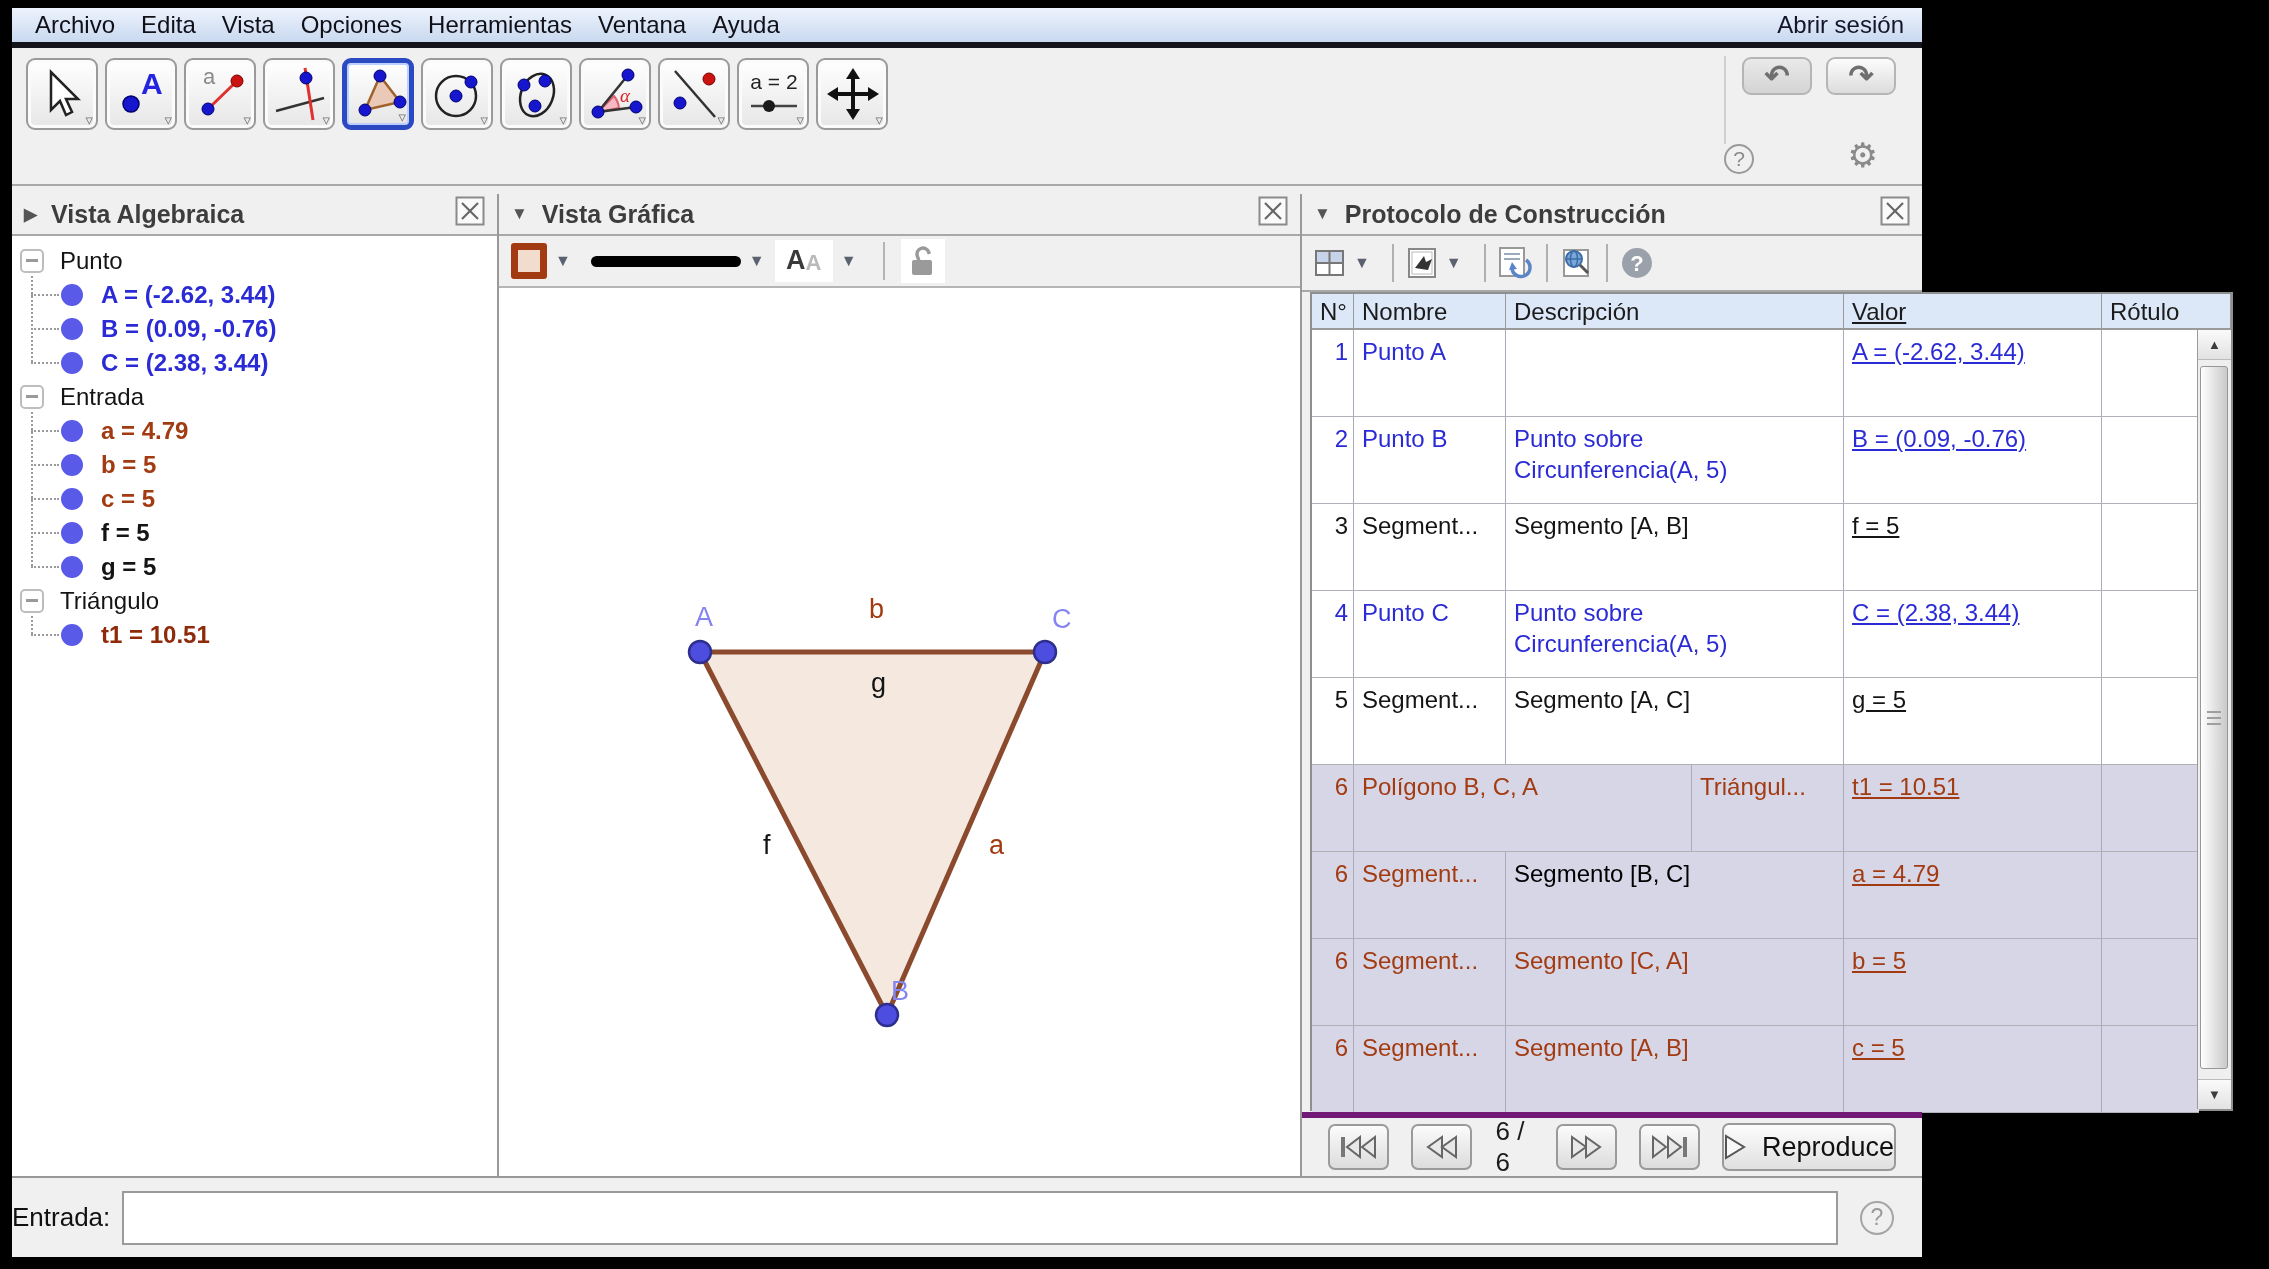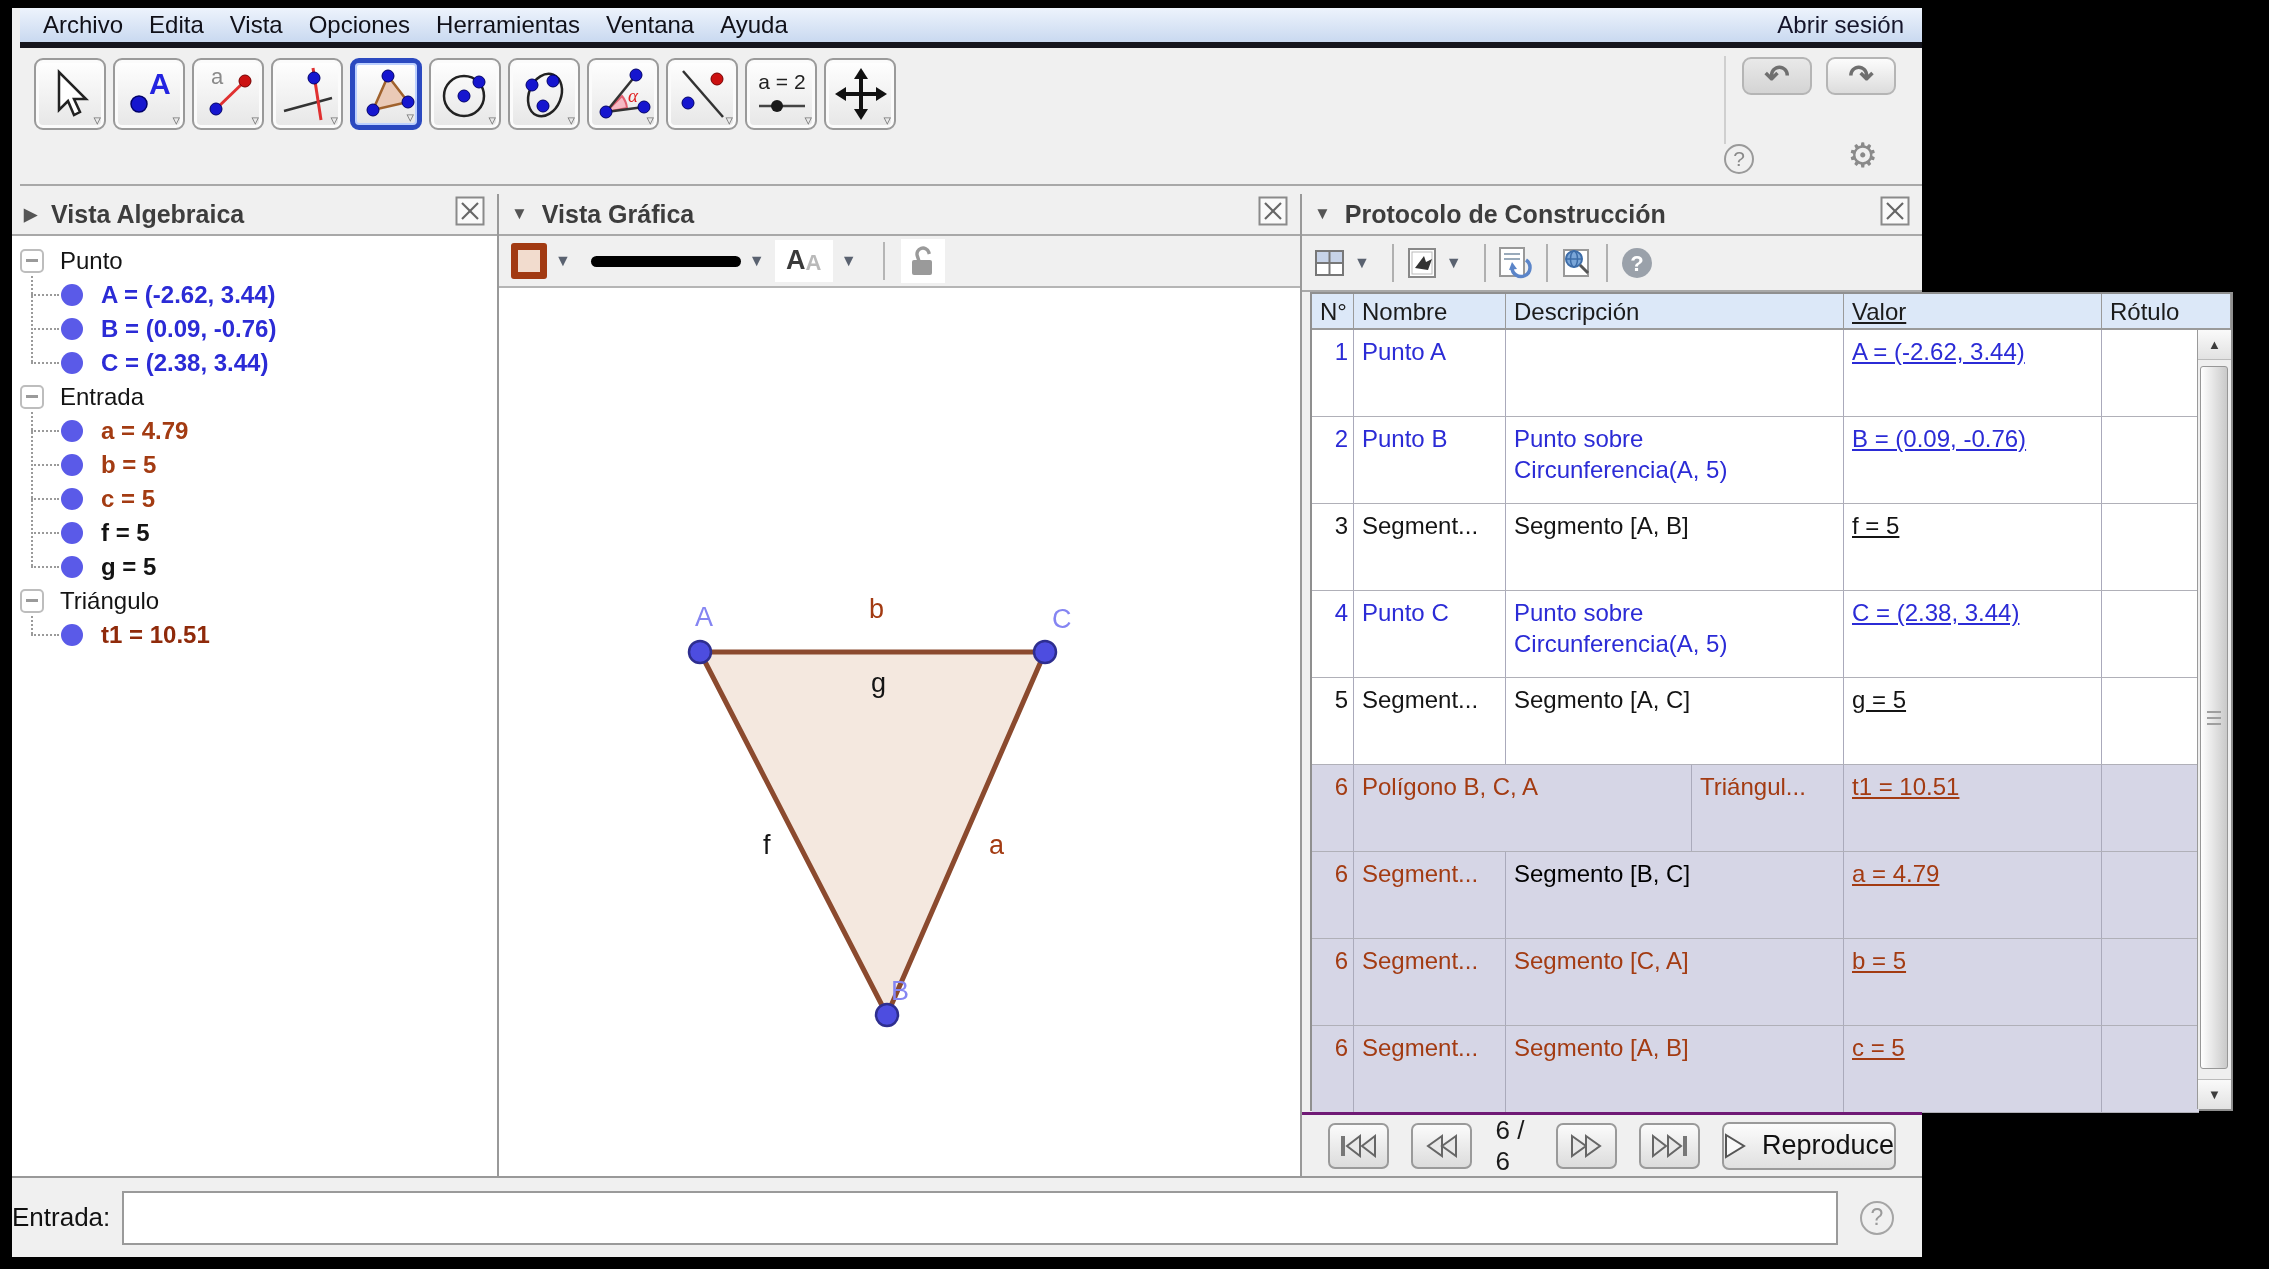--- a/index.html
+++ b/index.html
@@ -1,18 +1,18 @@
 <!DOCTYPE html>
 <html><head>
 <meta charset="utf-8">
 <style>
   * { margin:0; padding:0; box-sizing:border-box; }
   html,body { width:2269px; height:1269px; }
   body { background:#000; position:relative; font-family:"Liberation Sans", sans-serif; overflow:hidden; }
-  .window { position:absolute; left:12px; top:8px; width:1910px; height:1249px; background:#F0F0F0;padding-left:8px; }
+  .window { position:absolute; left:12px; top:8px; width:1910px; height:1249px; background:#F0F0F0; }
 
   
   .menubar { height:40px; background:linear-gradient(#EDF3FC,#C9D9F0); border-bottom:6px solid #15151d;
              display:flex; align-items:center; padding:0 10px; font-size:24px; color:#101018; }
   .menu-item { padding:0 13px; cursor:default; }
   .menu-right { margin-left:auto; padding-right:8px; color:#14142a; }
 
   
   .toolbar { height:138px; background:#F0F0F0; border-bottom:2px solid #a8a8a8; position:relative; }
   .tools { position:absolute; left:14px; top:10px; display:flex; gap:7px; }
@@ -84,21 +84,21 @@
   .crotulo { flex:1; border-right:none; }
   .sbar { position:absolute; top:36px; bottom:0; right:0; width:34px; background:#EFEFEF; border-left:1px solid #9a9a9a; }
   .sb-btn { position:absolute; left:0; right:0; height:30px; background:linear-gradient(#fafafa,#e2e2e2);
             display:flex; align-items:center; justify-content:center; font-size:13px; color:#3c3c3c; }
   .sb-up { top:0; border-bottom:1px solid #bbb; }
   .sb-down { bottom:0; border-top:1px solid #bbb; }
   .sb-thumb { position:absolute; left:2px; right:3px; top:36px; bottom:40px; border:1px solid #979797; border-radius:3px;
               background:linear-gradient(90deg,#ffffff,#c9c9c9); }
   .sb-thumb::after { content:""; position:absolute; left:6px; right:6px; top:50%; margin-top:-7px; height:14px;
               background:repeating-linear-gradient(#9f9f9f 0 2px, transparent 2px 6px); }
-  .p-nav { position:absolute; left:0; right:0; bottom:0; height:64px; background:#F0F0F0; border-top:3px solid #701a75;
+  .p-nav { position:absolute; left:0; right:0; bottom:0; height:64px; background:#F0F0F0; border-top:6px solid #701a75;
            display:flex; align-items:center; padding:0 26px; gap:22px; }
   .nav-btn { width:82px; height:46px; border:2px solid #9a9a9a; border-radius:7px;
              background:linear-gradient(#fbfbfb,#dcdcdc); display:flex; align-items:center; justify-content:center; }
   .nav-count { font-size:26px; color:#1a1a1a; margin:0 2px; }
   .play-btn { margin-left:auto; width:228px; height:48px; border:2px solid #9a9a9a; border-radius:7px;
               background:linear-gradient(#fcfcfc,#e0e0e0); display:flex; align-items:center; justify-content:center;
               gap:16px; font-size:27px; color:#111; }
 
   
   .inputbar { position:absolute; left:0; right:0; bottom:0; height:81px; background:#F0F0F0; border-top:2px solid #999;

